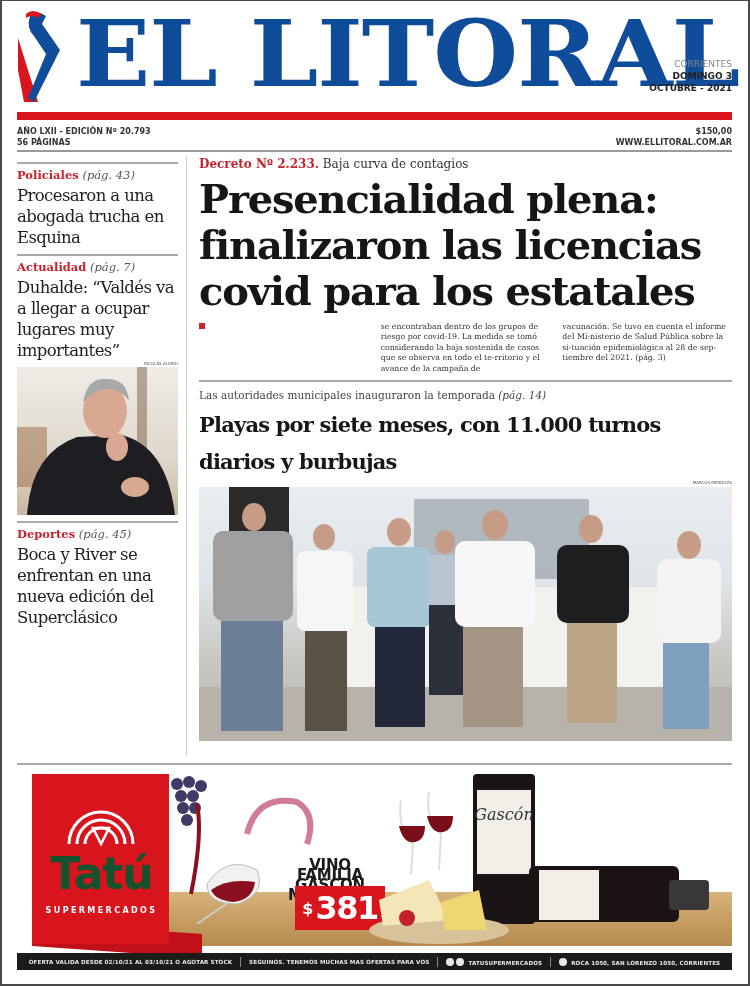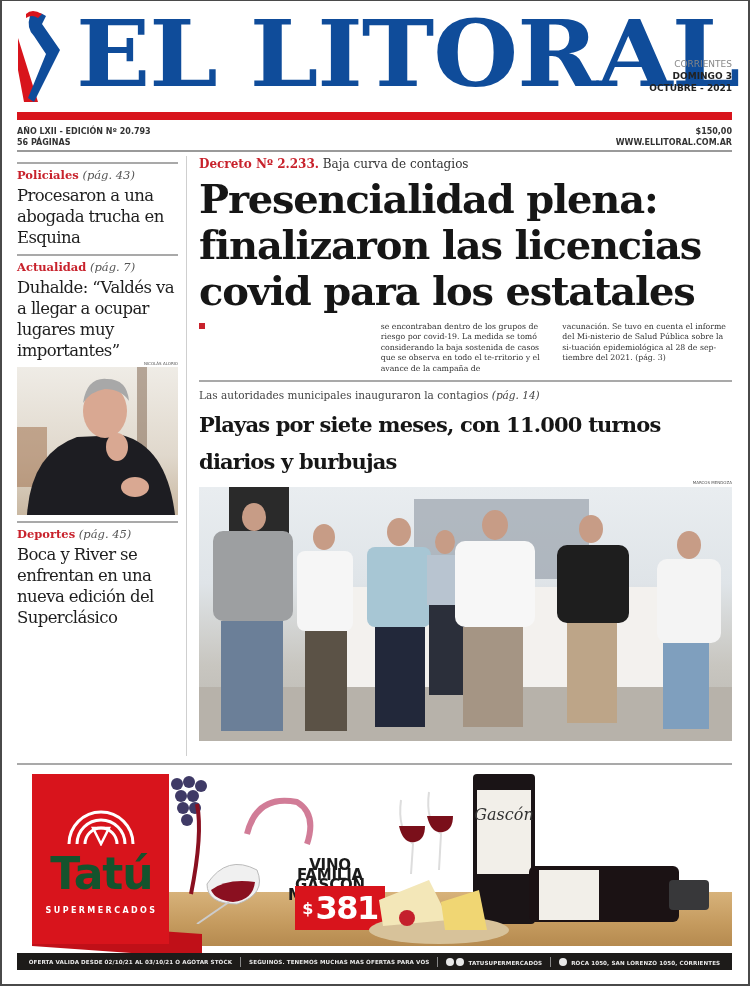--- a/index.html
+++ b/index.html
@@ -125,21 +125,21 @@
     <div class="main-kicker"><span class="sec">Decreto Nº 2.233.</span> <span class="rest">Baja curva de contagios</span></div>
     <div class="main-head">Presencialidad plena: finalizaron las licencias covid para los estatales</div>
     <div class="body-cols">
       <div class="col"><span class="bullet-sq"></span></div>
       <div class="col">se encontraban dentro de los grupos de riesgo por covid-19. La medida se tomó considerando la baja sostenida de casos que se observa en todo el te-rritorio y el avance de la campaña de</div>
       <div class="col">vacunación. Se tuvo en cuenta el informe del Mi-nisterio de Salud Pública sobre la si-tuación epidemiológica al 28 de sep-tiembre del 2021. (pág. 3)</div>
     </div>
     <div class="main-sep"></div>
   </div>
   <div>
-    <div class="second-kicker"><span>Las autoridades municipales inauguraron la contagios</span> <span class="pg">(pág. 14)</span></div>
+    <div class="second-kicker"><span>Las autoridades municipales inauguraron la temporada</span> <span class="pg">(pág. 14)</span></div>
     <div class="second-head">Playas por siete meses, con 11.000 turnos diarios y burbujas</div>
     <div class="credit">MARCOS MENDOZA</div>
     <div class="main-photo" title="Seven officials standing on a beach stage, one speaking into a microphone">
       <svg width="533" height="254" viewBox="0 0 533 254">
         <rect x="30" y="0" width="60" height="130" fill="#2a2a2a"></rect>
         <rect x="215" y="12" width="175" height="80" fill="#9aa3ad" opacity="0.7"></rect>
         <rect x="110" y="100" width="380" height="100" fill="#f3f1ee"></rect>
         <rect x="0" y="200" width="533" height="54" fill="#b7b2aa"></rect>
 
         <g>

